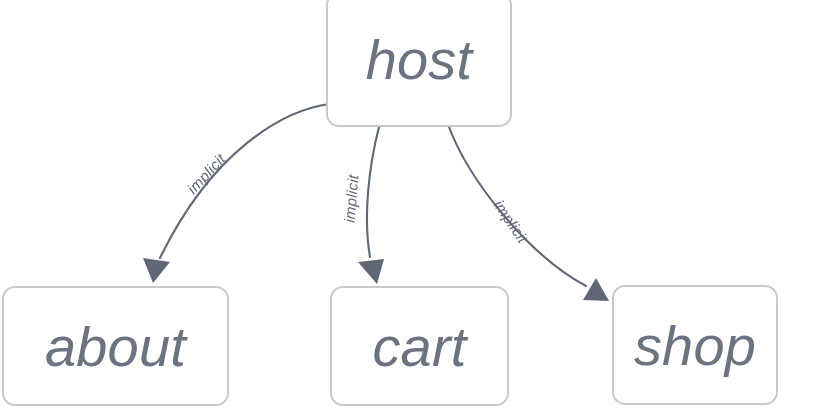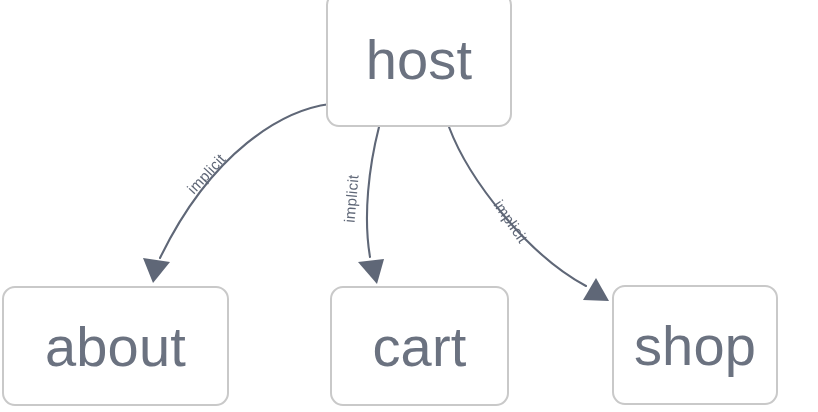--- a/index.html
+++ b/index.html
@@ -10,20 +10,21 @@
   }
   body {
     font-family: "Liberation Sans", sans-serif;
   }
   #canvas {
     position: relative;
     width: 818px;
     height: 412px;
     background: #ffffff;
     overflow: hidden;
+    font-style: italic;
   }
   #edge-layer {
     position: absolute;
     left: 0;
     top: 0;
     width: 818px;
     height: 412px;
     pointer-events: none;
   }
   .node {

